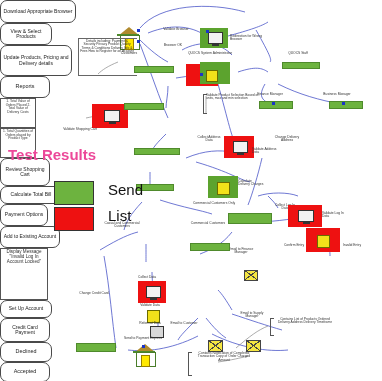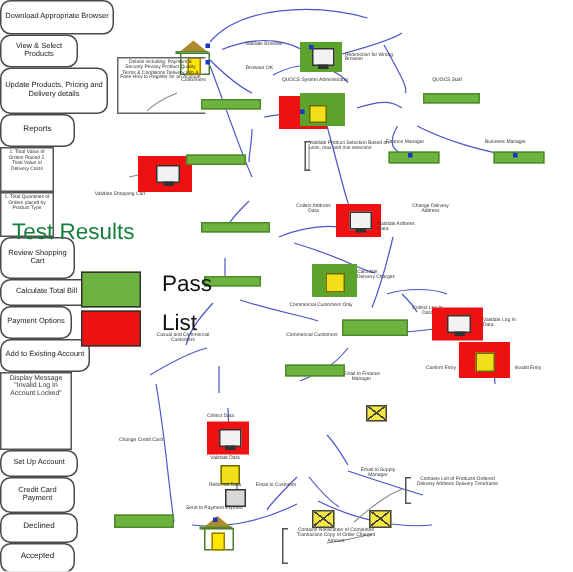--- a/index.html
+++ b/index.html
@@ -34,21 +34,21 @@
                linear-gradient(to bottom left,transparent 45%,#444 45%,#444 52%,transparent 52%);}
   
   .house{position:absolute;}
   .house .roof{position:absolute;left:0;top:0;width:0;height:0;
     border-left:11px solid transparent;border-right:11px solid transparent;border-bottom:9px solid #b08a2e;}
   .house .body{position:absolute;left:2px;top:8px;width:18px;height:13px;background:#fff;border:1px solid #4a7d2a;}
   .house .door{position:absolute;left:7px;top:11px;width:7px;height:10px;background:#ffe800;border:1px solid #997f00;}
   .house .eaveL{position:absolute;left:-1px;top:7px;width:22px;height:2px;background:#4f8a2c;}
 
   
-  #legend-title{position:absolute;left:8px;top:146px;font-size:15px;color:#15803d;font-weight:400;}
+  #legend-title{position:absolute;left:8px;top:146px;font-size:15px;color:#ec4899;font-weight:700;}
   .lg-sw{position:absolute;width:38px;height:22px;border:1px solid #333;}
   .lg-lb{position:absolute;font-size:15px;color:#111;}
   .dot{position:absolute;width:3px;height:3px;background:#1b35c8;}
 </style>
 </head>
 <body>
 
 <div id="canvas">
 
   <svg id="wires" viewBox="0 0 382 381">
@@ -232,17 +232,17 @@
   <div class="envlp" style="left:208px;top:340px;width:13px;height:10px;"></div>
 
   <div class="bracket" style="left:270px;top:318px;width:3px;height:16px;"></div>
   <div class="cap" style="left:274px;top:318px;width:62px;font-size:3.3px;">Contains List of Products Ordered Delivery Address Delivery Timeframe</div>
 
   <div class="bracket" style="left:188px;top:352px;width:3px;height:22px;"></div>
   <div class="cap" style="left:192px;top:352px;width:64px;font-size:3.3px;">Contains Notification of Completed Transaction Copy of Order Charged Amount</div>
 
   <div id="legend-title">Test Results</div>
   <div class="lg-sw" style="left:54px;top:181px;background:#6db33f;"></div>
-  <div class="lg-lb" style="left:108px;top:181px;">Pass</div>
+  <div class="lg-lb" style="left:108px;top:181px;">Send</div>
   <div class="lg-sw" style="left:54px;top:207px;background:#ee1111;"></div>
   <div class="lg-lb" style="left:108px;top:207px;">List</div>
 
 </div>
 
 </body></html>

